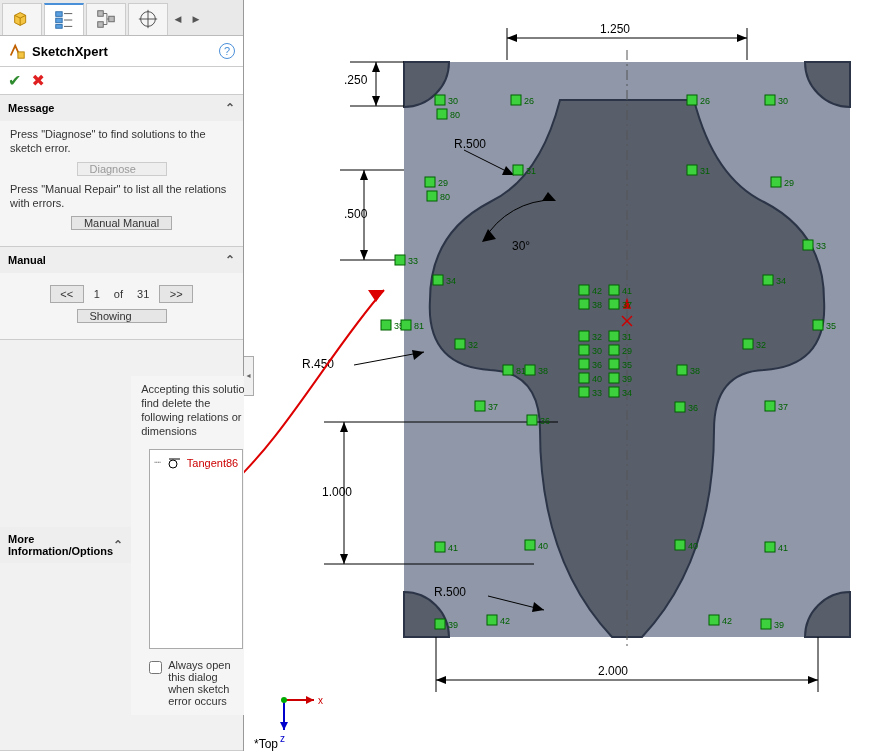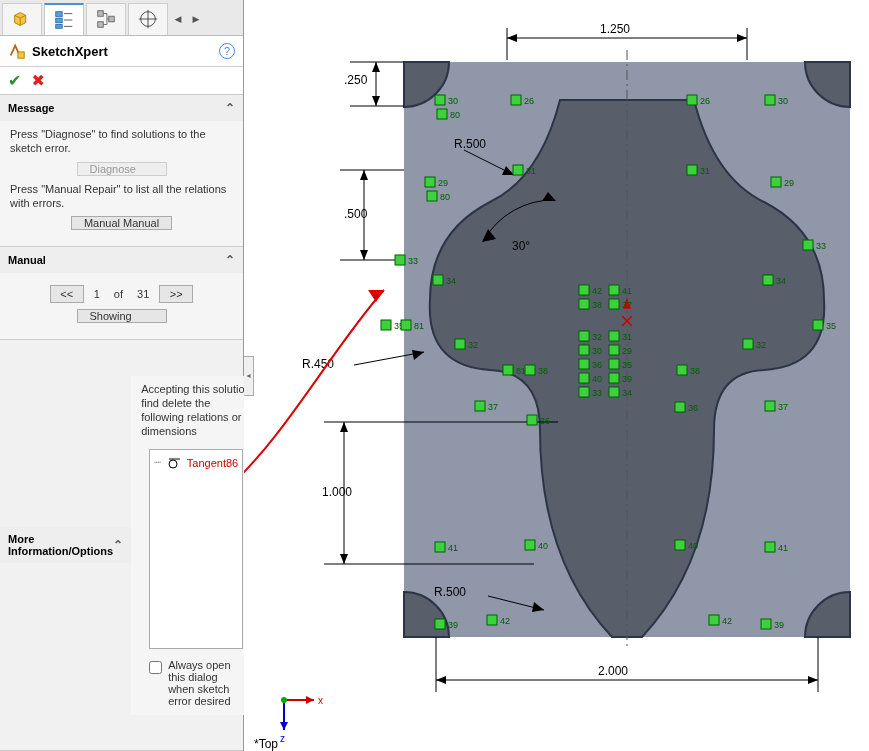--- a/index.html
+++ b/index.html
@@ -141,21 +141,21 @@
           <span style="color:#666;">┈</span>
           <svg width="14" height="14" viewBox="0 0 14 14">
               <circle cx="6" cy="8" r="4" fill="none" stroke="#000" stroke-width="1"></circle>
               <line x1="2" y1="3" x2="13" y2="3" stroke="#000"></line>
             </svg>
           <span>Tangent86</span>
         </div>
       </div>
       <label class="checkbox-row">
         <input type="checkbox" style="">
-        <span>Always open this dialog when sketch error desired</span>
+        <span>Always open this dialog when sketch error occurs</span>
       </label>
     </div>
   </div>
 </div>
 
 <div class="canvas-wrap">
   <div class="collapse-handle">◂</div>
   <svg class="canvas-svg" viewBox="0 0 625 751">
 
     <rect x="160" y="62" width="446" height="575" fill="#8f97a8"></rect>

